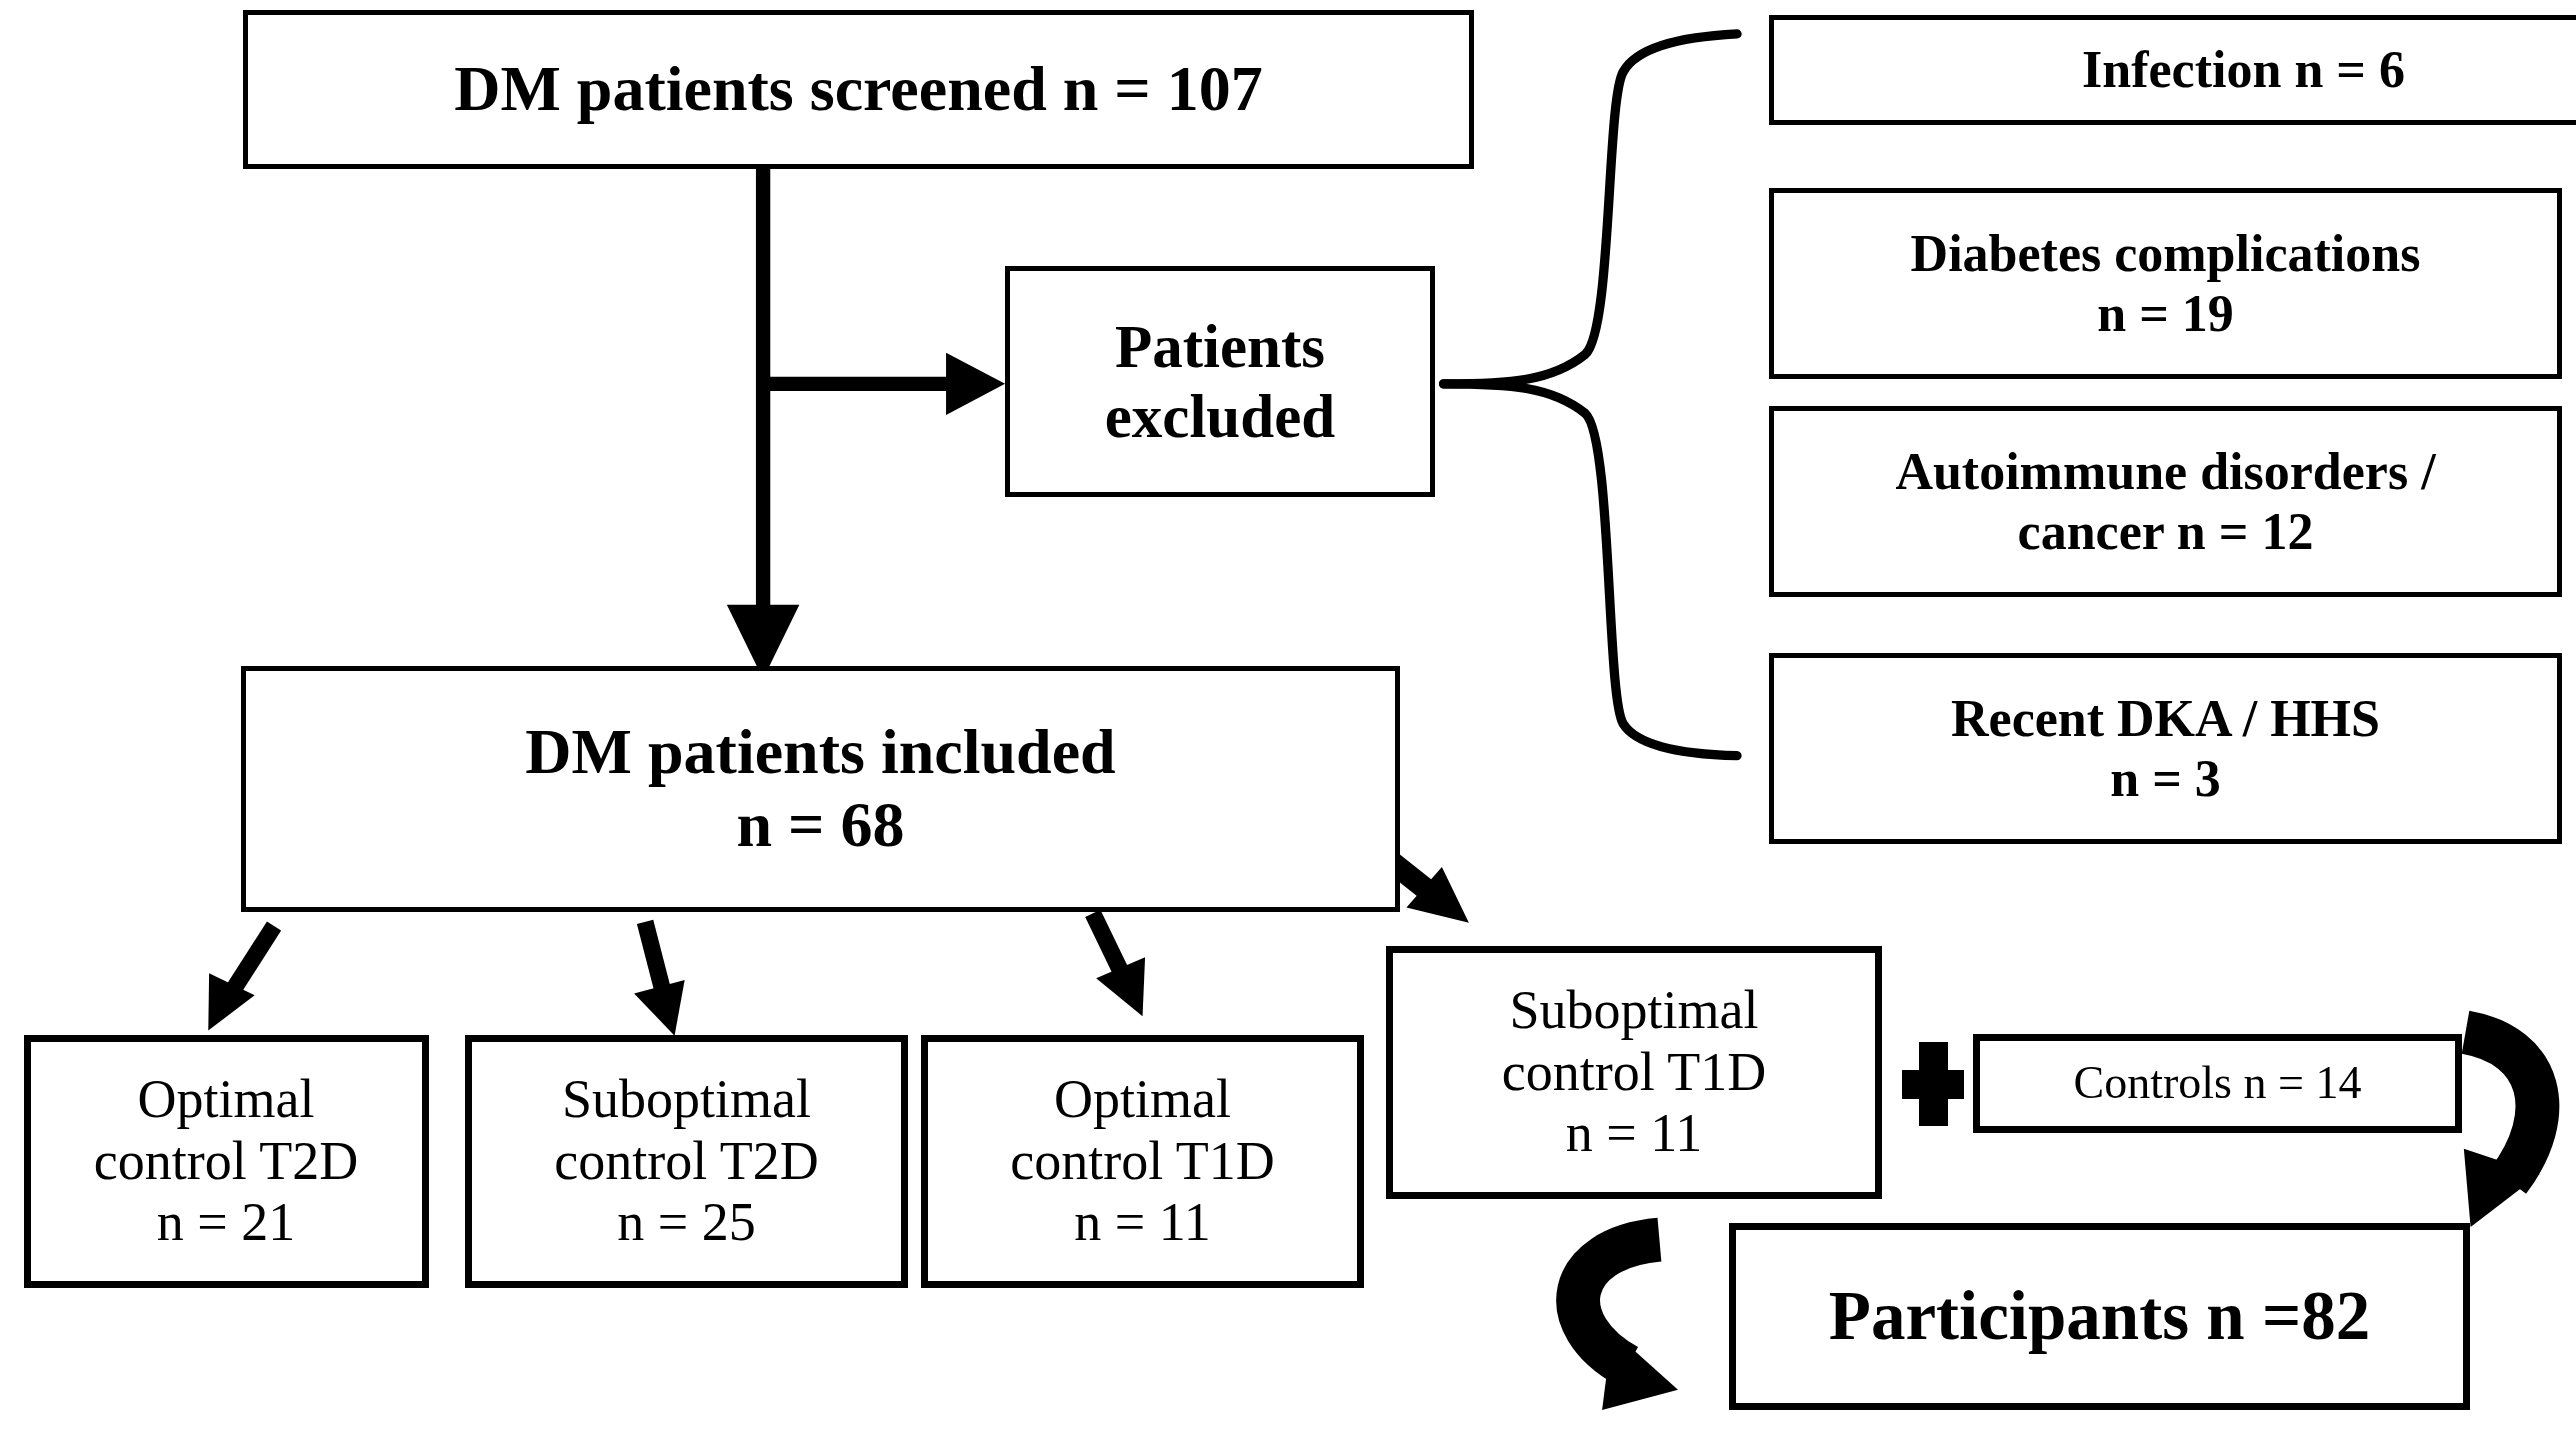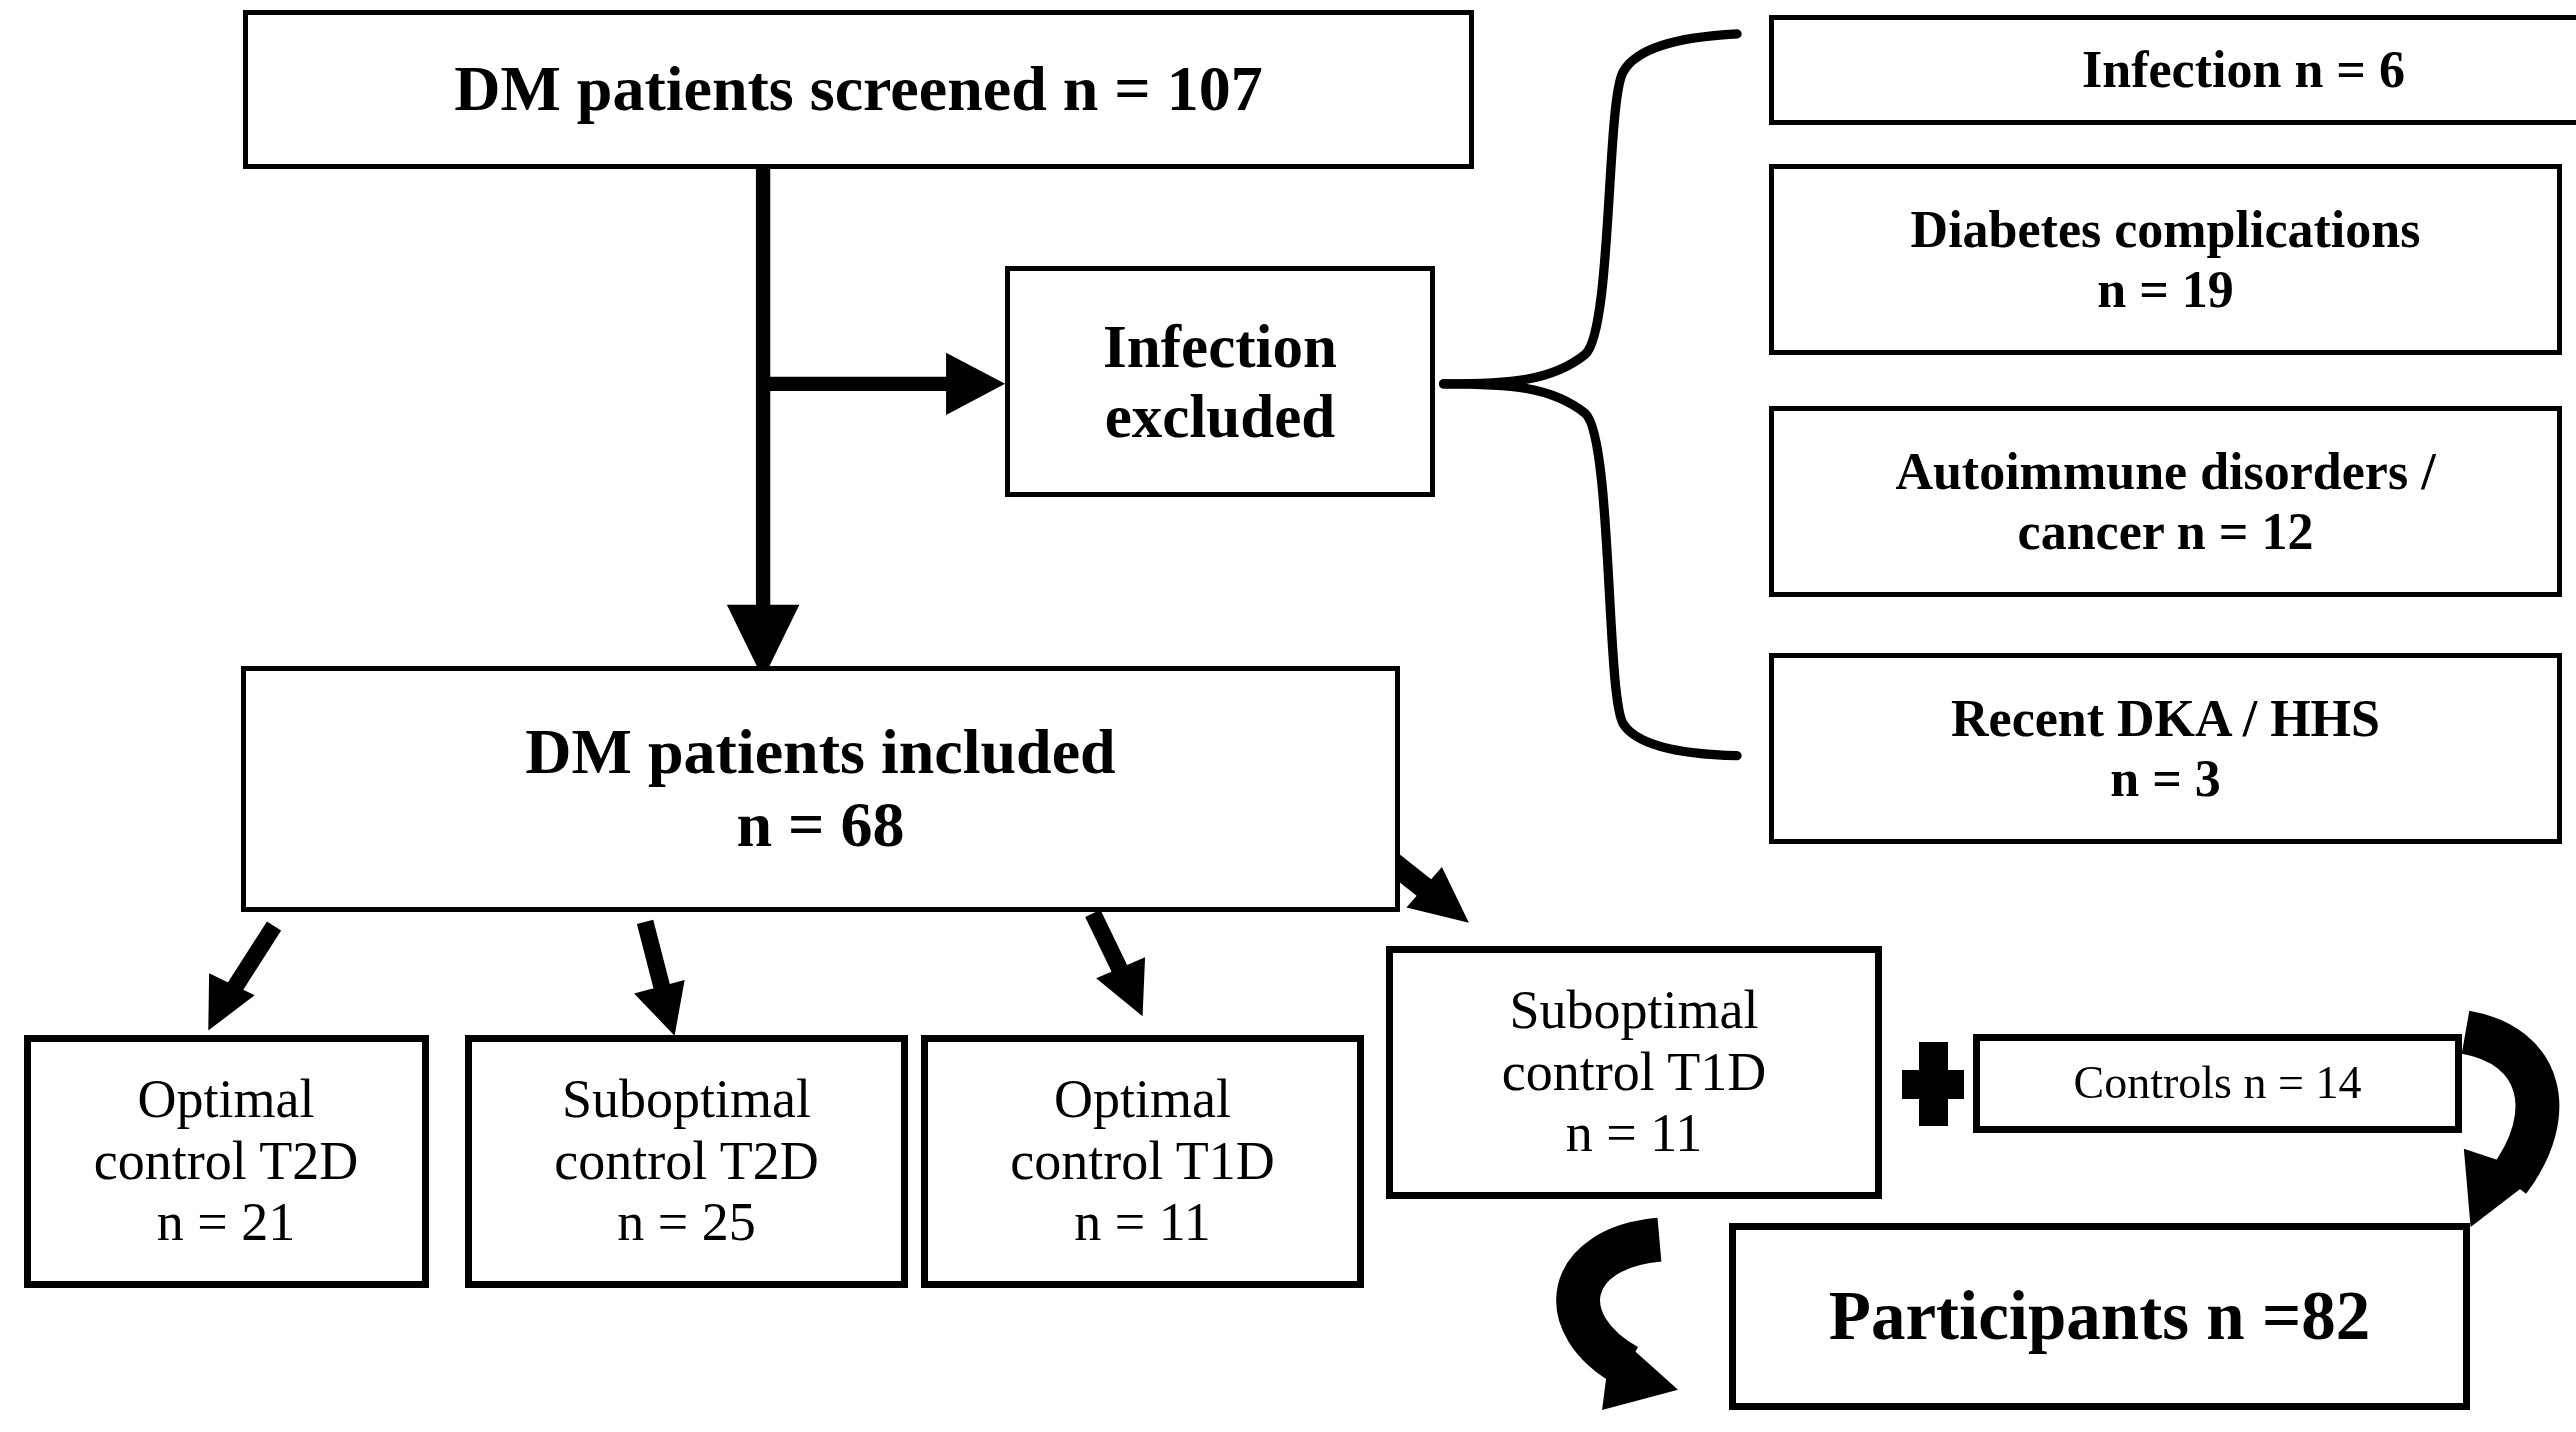--- a/index.html
+++ b/index.html
@@ -43,21 +43,21 @@
   .node .ln { display: block; white-space: nowrap; font-family: Liberation Serif, serif; }
   .bold { font-weight: bold; }
   .plain { font-weight: normal; }
 
   
   #node-screened   { left:243px;  top:10px;   width:1231px; height:159px;  font-size:64px; }
   #node-excluded   { left:1005px; top:266px;  width:430px;  height:231px;  font-size:61px; }
   #node-included   { left:209px;  top:666px;  width:1159px; height:246px;  font-size:64px;margin-left:32px; }
 
   #node-infection  { left:1769px; top:15px;   width:949px;  height:110px;  font-size:52px; }
-  #node-complic    { left:1769px; top:164px;  width:793px;  height:191px;  font-size:52px; }
+  #node-complic    { left:1769px; top:188px;  width:793px;  height:191px;  font-size:52px; }
   #node-autoimmune { left:1769px; top:406px;  width:793px;  height:191px;  font-size:52px; }
   #node-dka        { left:1769px; top:653px;  width:793px;  height:191px;  font-size:52px; }
 
   #node-opt-t2d    { left:23.6px;   top:1035px; width:405px;  height:253px;  font-size:54px; border-width:7.6px; }
   #node-subopt-t2d { left:465px;  top:1035px; width:443px;  height:253px;  font-size:54px; border-width:7.6px; }
   #node-opt-t1d    { left:921px; top:1035px; width:443px;  height:253px;  font-size:54px; border-width:7.6px; }
   #node-subopt-t1d { left:1386px; top:946px; width:496px;  height:253px;  font-size:54px; border-width:7.6px; }
   #node-controls   { left:1973px; top:1034px; width:489px;  height:99px;  font-size:46px; border-width:7.6px; }
   #node-participants { left:1729px; top:1223px; width:741px; height:187px; font-size:69px; border-width:7.6px; }
 
@@ -134,21 +134,21 @@
                C 1855,1480 1840,1570 1930,1620" fill="none" stroke="#000" stroke-width="52" stroke-linecap="butt"></path>
       <polygon points="1990,1648 1900,1672 1912,1578" fill="#000"></polygon>
     </g>
   </svg>
 
   <div class="node" id="node-screened">
     <span class="ln bold">DM patients screened n = 107</span>
   </div>
 
   <div class="node" id="node-excluded">
-    <span class="ln bold">Infection</span>
+    <span class="ln bold">Patients</span>
     <span class="ln bold">excluded</span>
   </div>
 
   <div class="node" id="node-included">
     <span class="ln bold">DM patients included</span>
     <span class="ln bold">n = 68</span>
   </div>
 
   <div class="node" id="node-infection">
     <span class="ln bold">Infection n = 6</span>

